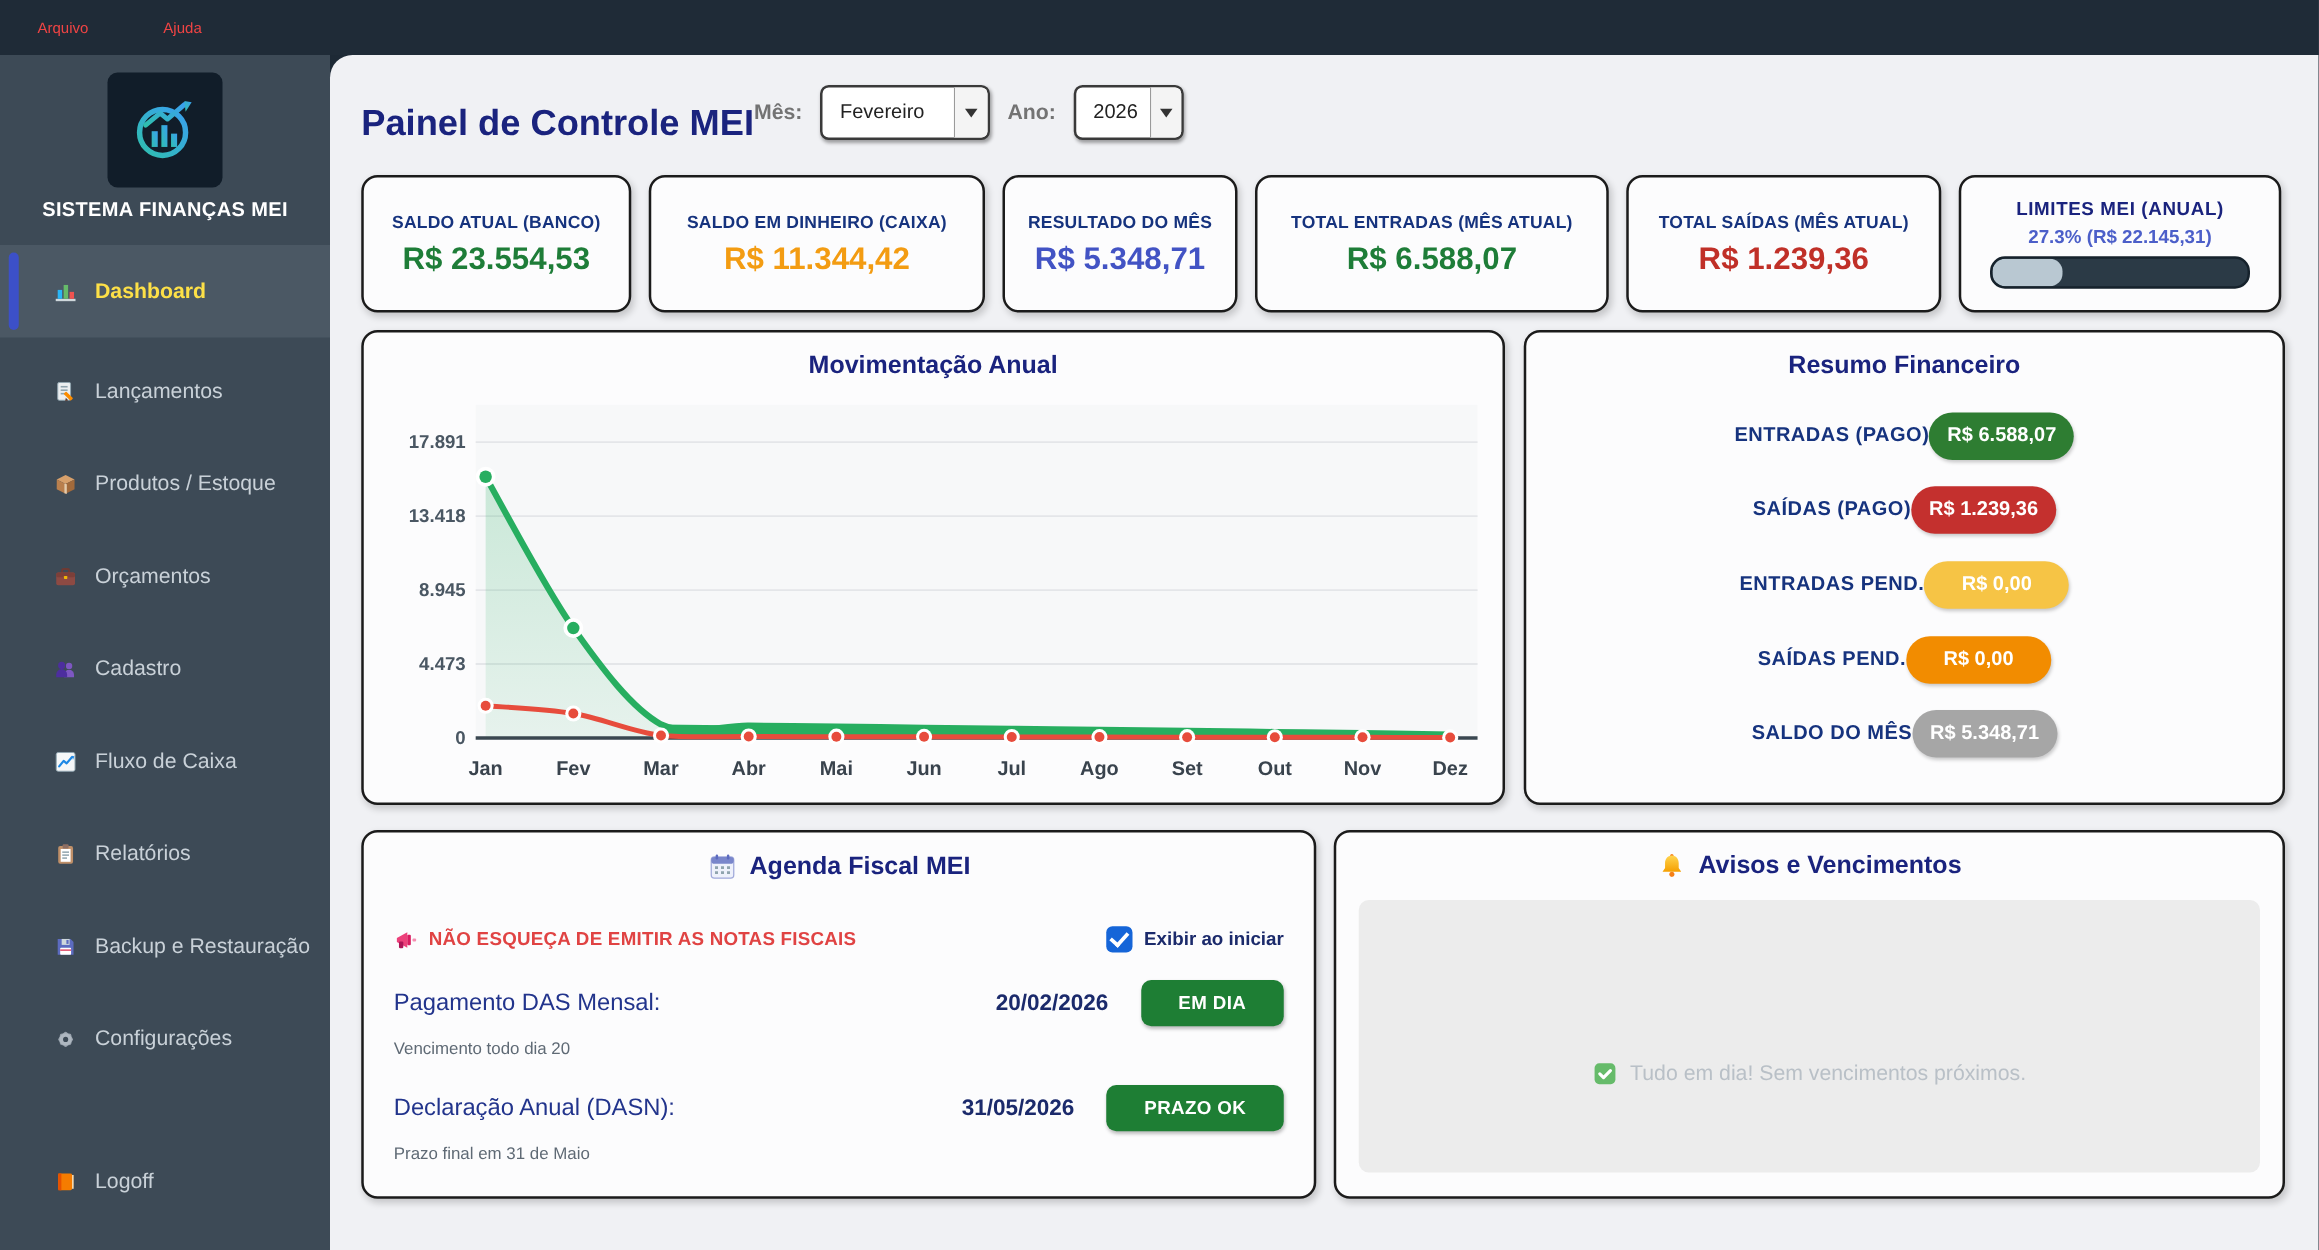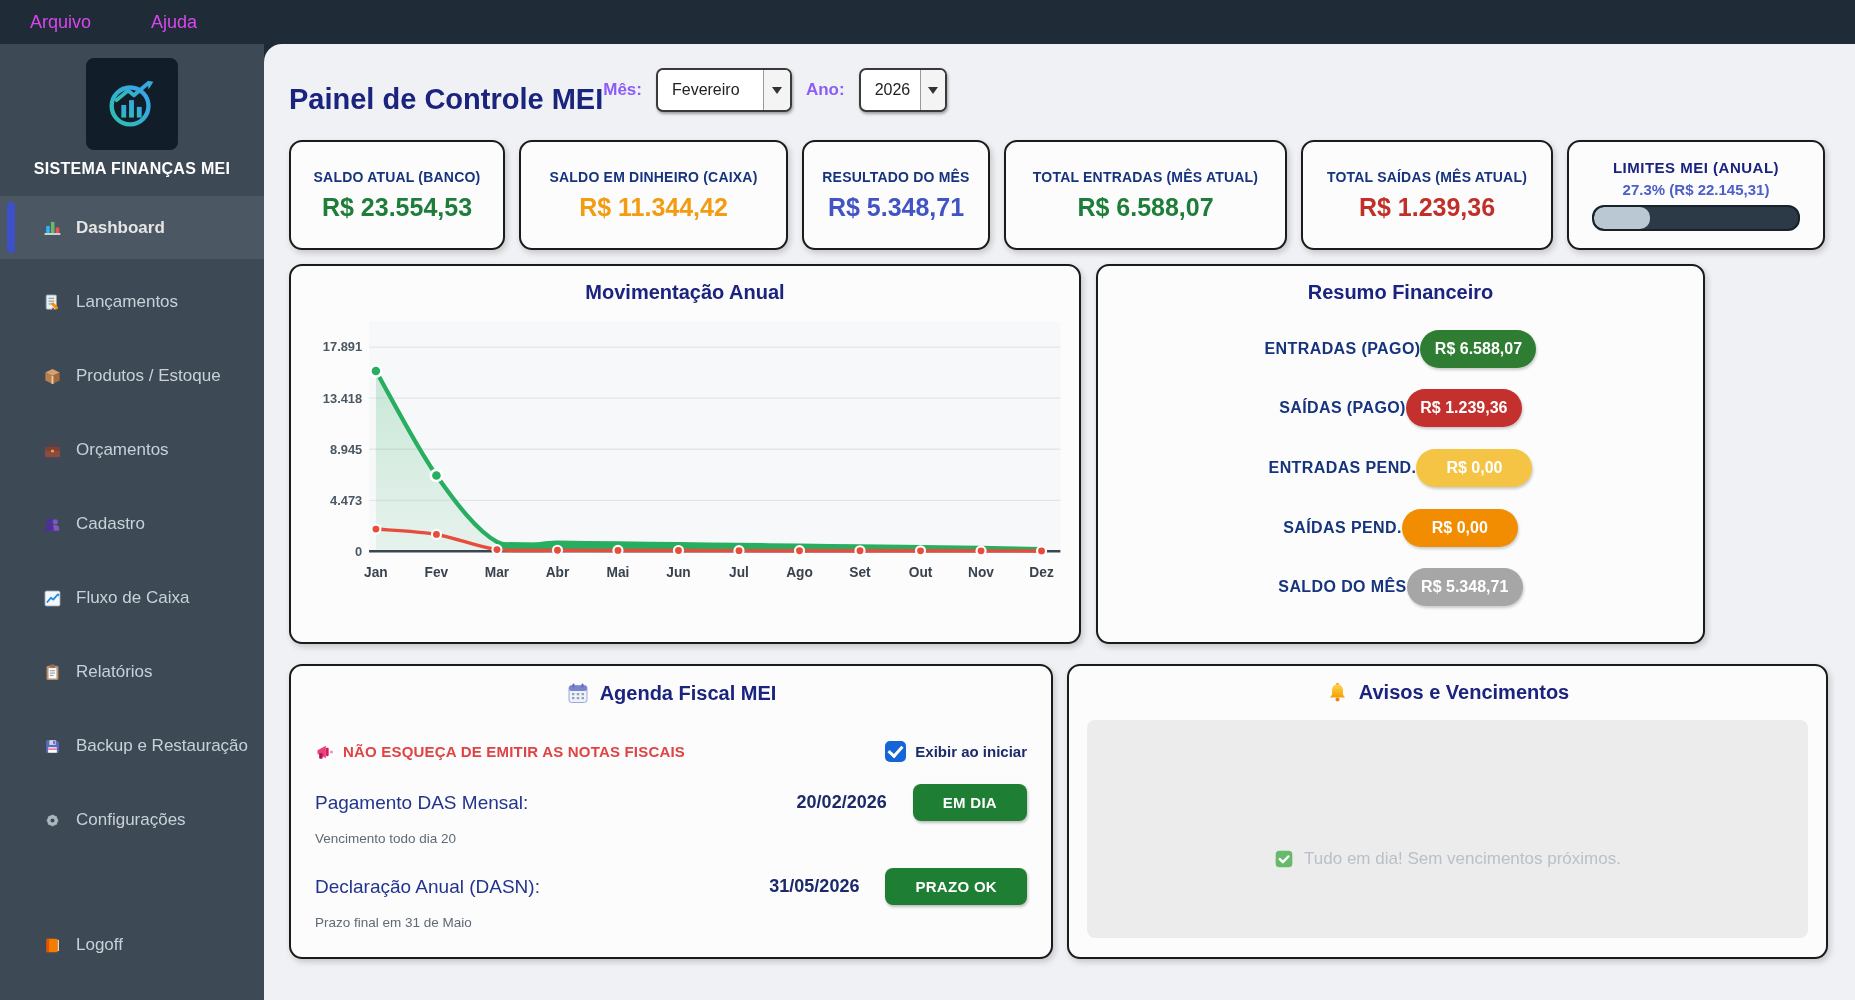--- a/index.html
+++ b/index.html
@@ -1,39 +1,39 @@
 <!DOCTYPE html>
 <html><head>
 <meta charset="utf-8">
 <style>
   html,body{margin:0;padding:0;}
   body{font-family:"Liberation Sans",sans-serif;background:#1d2935;}
   .app{position:relative;width:1855px;height:1000px;overflow:hidden;background:#1d2935;}
 
   
   .topbar{position:absolute;left:0;top:0;width:100%;height:44px;background:#1f2b37;display:flex;align-items:center;gap:60px;padding-left:30px;box-sizing:border-box;z-index:5;}
-  .topbar .menu-item{color:#d946ef;font-size:18px;cursor:default;}
+  .topbar .menu-item{color:#ef4444;font-size:12px;cursor:default;}
 
   
   .sidebar{position:absolute;left:0;top:44px;width:264px;height:956px;background:#3d4a56;}
   .logo-box{width:92px;height:92px;background:#111d29;border-radius:8px;margin:14px auto 10px auto;display:flex;align-items:center;justify-content:center;}
   .app-title{color:#ffffff;font-weight:bold;font-size:16px;text-align:center;letter-spacing:.3px;margin-bottom:18px;}
   .nav{display:flex;flex-direction:column;}
   .nav-item{position:relative;height:62px;margin-bottom:12px;display:flex;align-items:center;gap:14px;padding-left:42px;color:#c9d1d8;font-size:17px;cursor:pointer;}
-  .nav-item.active{background:#4b5864;color:#e5e5e5;font-weight:bold;height:63px;}
+  .nav-item.active{background:#4b5864;color:#fde047;font-weight:bold;height:74px;}
   .nav-item.active .accent{position:absolute;left:7px;top:6px;bottom:6px;width:8px;border-radius:6px;background:#3c50c8;}
   .nav-item .ico{width:20px;height:20px;flex:0 0 20px;display:flex;align-items:center;justify-content:center;}
   .nav-item.logoff{position:absolute;bottom:12px;left:0;right:0;}
 
   
   .main{position:absolute;left:264px;top:44px;width:1591px;height:956px;background:#f0f1f4;border-top-left-radius:18px;box-sizing:border-box;padding:0 27px 0 25px;}
   .main-header{display:flex;align-items:flex-end;justify-content:flex-start;height:78px;}
   .page-title{font-size:29px;font-weight:bold;color:#1a237e;padding-bottom:6px;}
   .filters{display:flex;align-items:center;gap:14px;padding-bottom:10px;}
-  .filter-label{font-size:17px;font-weight:bold;color:#8b5cf6;}
+  .filter-label{font-size:17px;font-weight:bold;color:#737373;}
   .select{height:40px;background:#ffffff;border:2px solid #3a3a3a;border-radius:7px;display:flex;align-items:center;box-shadow:1px 2px 3px rgba(0,0,0,.35);cursor:pointer;}
   .select .val{padding:0 10px 0 14px;font-size:16px;color:#222;flex:1;}
   .select .arrow{width:26px;align-self:stretch;border-left:1px solid #9a9a9a;background:#f4f4f4;border-radius:0 5px 5px 0;display:flex;align-items:center;justify-content:center;}
   .select .arrow i{width:0;height:0;border-left:5px solid transparent;border-right:5px solid transparent;border-top:7px solid #333;}
   .sel-month{width:132px;}
   .sel-year{width:84px;}
 
   
   .kpi-row{display:flex;gap:14px;margin-top:18px;height:110px;}
   .card{background:#fcfcfd;border:2px solid #1b1b1b;border-radius:13px;box-shadow:2px 3px 6px rgba(0,0,0,.18);box-sizing:border-box;display:flex;flex-direction:column;align-items:center;justify-content:center;gap:8px;}
@@ -44,21 +44,21 @@
   .k6{width:258px;gap:5px;}
   .k6 .lbl{font-size:15px;font-weight:bold;color:#1a237e;letter-spacing:.5px;}
   .k6 .pct{font-size:15px;font-weight:bold;color:#4c5fc9;}
   .progress{width:204px;height:22px;background:#2b3a46;border:2px solid #16222c;border-radius:12px;overflow:hidden;margin-top:2px;}
   .progress .fill{height:100%;background:#b9c8d2;border-radius:10px;}
 
   
   .charts-row{display:flex;gap:15px;margin-top:14px;height:380px;}
   .panel{background:#fcfcfd;border:2px solid #1b1b1b;border-radius:13px;box-shadow:2px 3px 6px rgba(0,0,0,.18);box-sizing:border-box;}
   .panel-title{text-align:center;font-size:20px;font-weight:bold;color:#1a237e;padding-top:15px;}
-  .chart-panel{width:792px;}
+  .chart-panel{width:915px;}
   .chart-body{padding:2px 10px 0 6px;}
   svg text{font-family:"Liberation Sans",sans-serif;}
 
   .summary-panel{width:609px;display:flex;flex-direction:column;}
   .summary-rows{flex:1;display:flex;flex-direction:column;justify-content:space-evenly;padding:4px 34px 14px 34px;}
   .summary-row{display:flex;align-items:center;justify-content:center;}
   .summary-row .lbl{font-size:16px;font-weight:bold;color:#16337e;letter-spacing:.4px;}
   .badge{min-width:116px;text-align:center;padding:10px 14px;border-radius:22px;color:#ffffff;font-size:16px;font-weight:bold;box-shadow:1px 2px 3px rgba(0,0,0,.2);box-sizing:border-box;}
 
   

